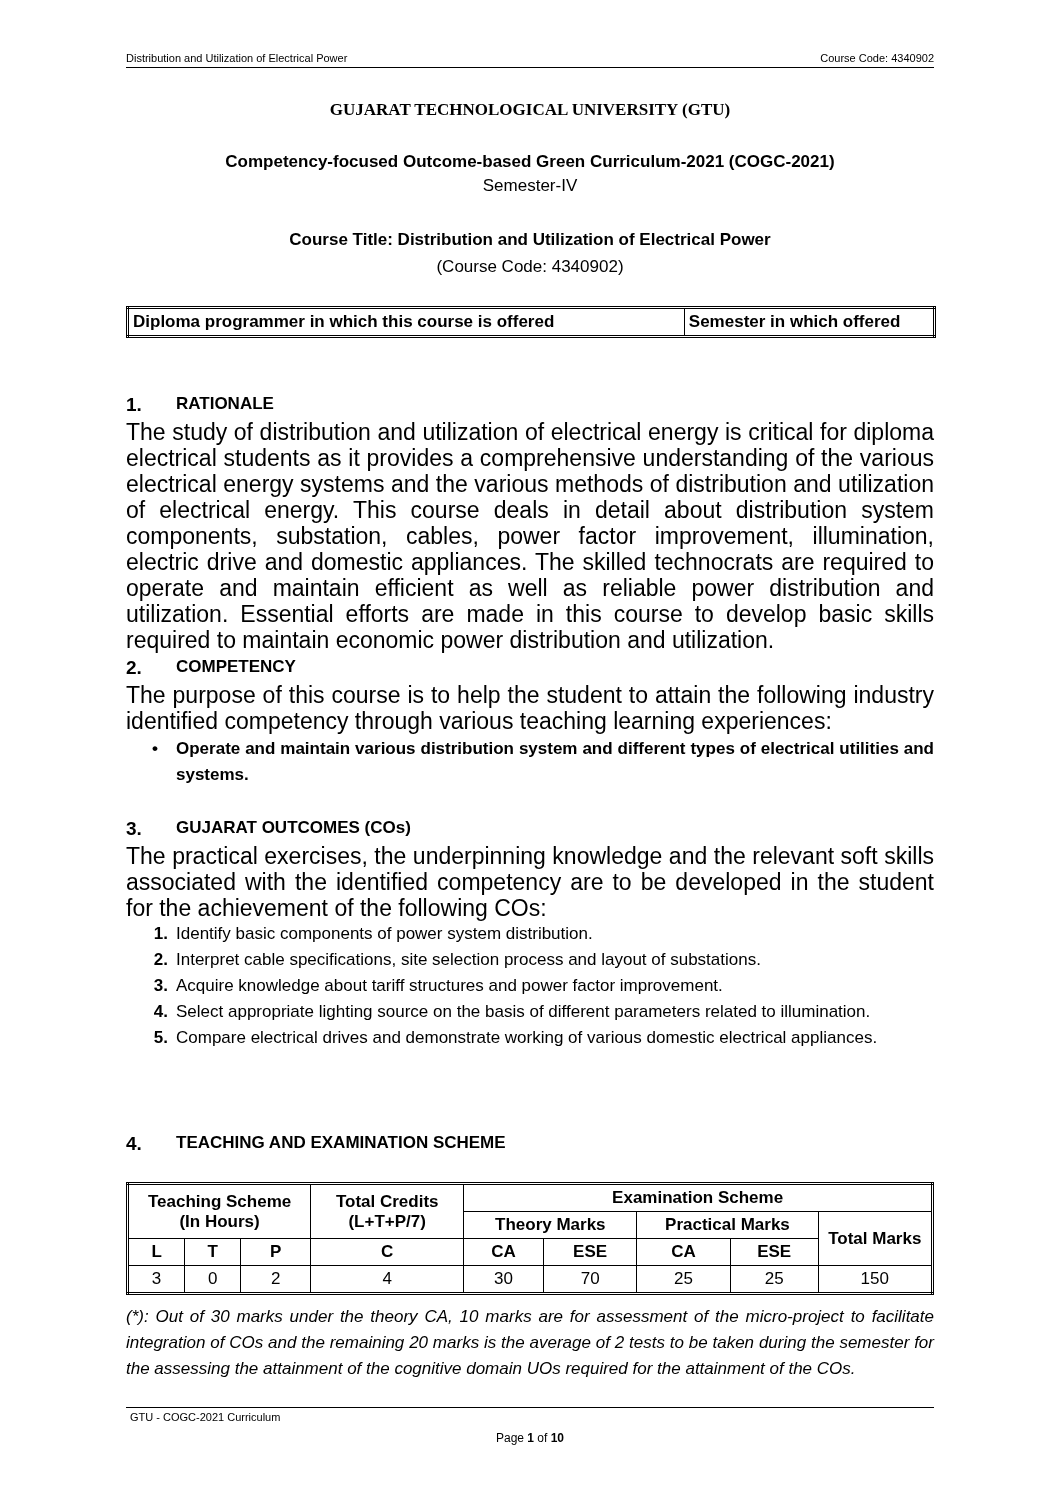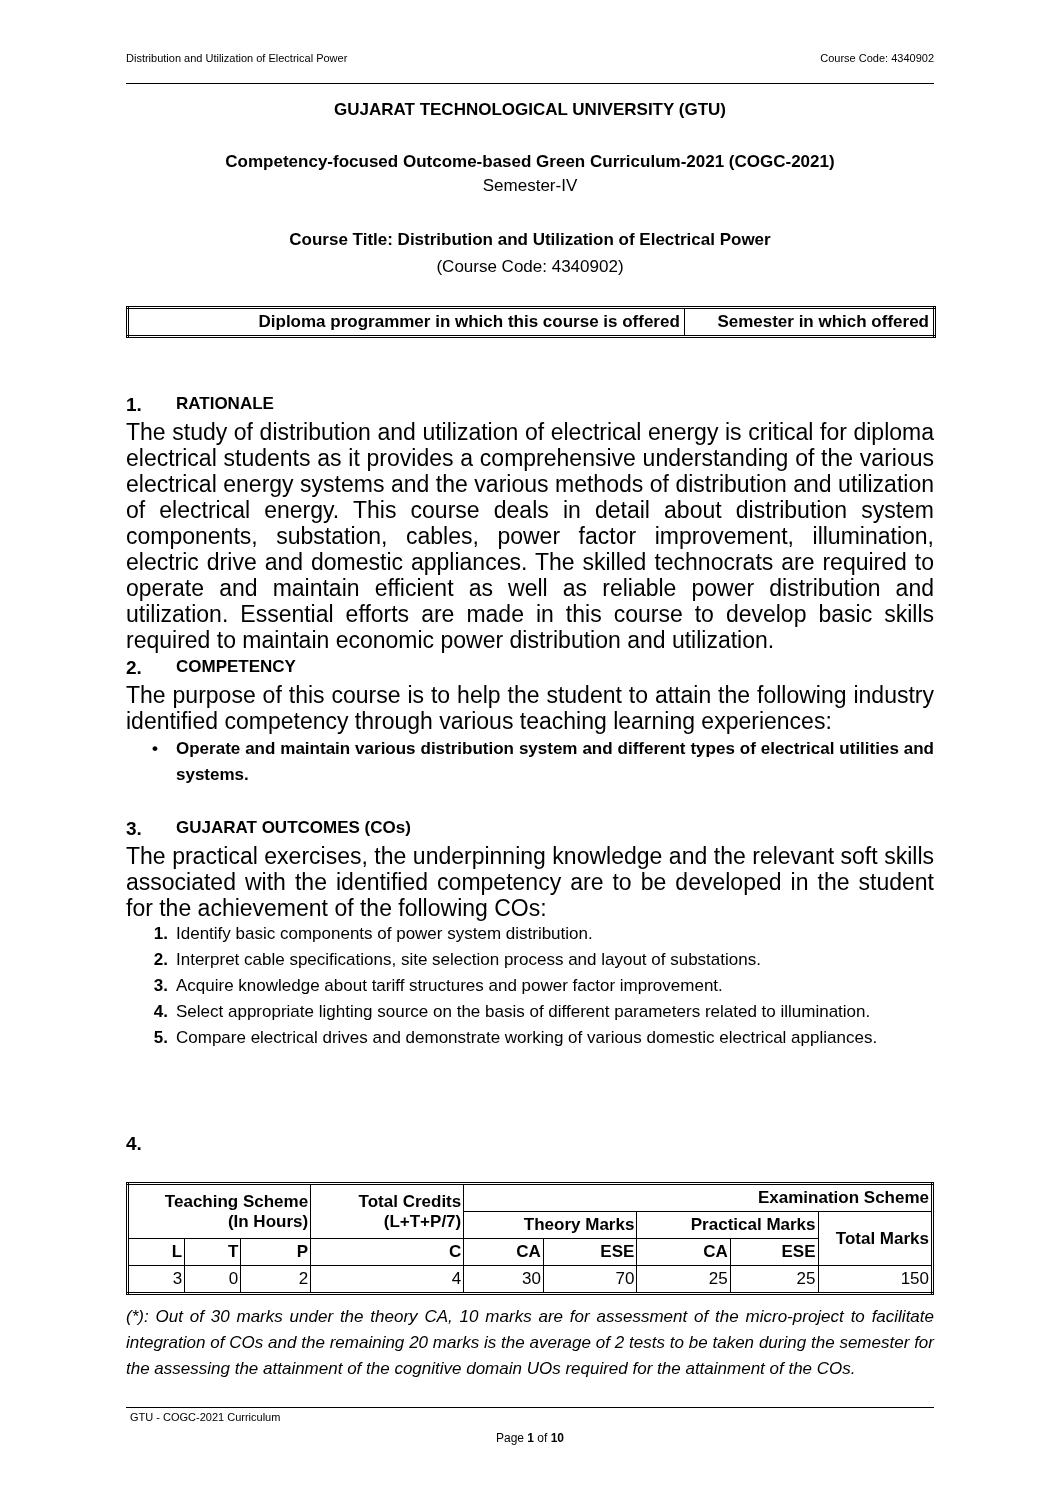--- a/index.html
+++ b/index.html
@@ -1,45 +1,45 @@
 <!DOCTYPE html>
 <html><head>
 <meta charset="utf-8">
 <style>
   html, body { margin: 0; padding: 0; background: #ffffff; }
   body { width: 1058px; height: 1497px; position: relative; overflow: hidden;
          font-family: "Liberation Sans", sans-serif; color: #000; }
   .page { position: absolute; left: 126px; top: 0; width: 808px; }
   .hdr { position: absolute; top: 52px; left: 0; width: 808px; font-size: 11px;
-         display: flex; justify-content: space-between; padding-bottom: 19px;
+         display: flex; justify-content: space-between; padding-bottom: 3px;
          border-bottom: 1.5px solid #000; }
   .center { text-align: center; }
-  .title-univ { position: absolute; top: 100px; width: 808px; font-weight: bold; font-size: 17px; }
+  .title-univ { position: absolute; top: 100px; width: 808px; font-weight: bold; font-size: 17px; font-family: Liberation Serif, serif; }
   .title-cur { position: absolute; top: 152px; width: 808px; font-weight: bold; font-size: 17px; }
   .title-sem { position: absolute; top: 176px; width: 808px; font-size: 17px; }
   .title-course { position: absolute; top: 230px; width: 808px; font-weight: bold; font-size: 17px; }
   .title-code { position: absolute; top: 257px; width: 808px; font-size: 17px; }
   table { border-collapse: collapse; }
   .t1 { position: absolute; top: 306px; left: 0; width: 810px; border: 3px double #000; font-size: 17px; }
-  .t1 td, .t1 th { border: 1px solid #000; text-align: right; padding: 1px 4px; height: 24px; }
+  .t1 td, .t1 th { border: 1px solid #000; text-align: left; padding: 1px 4px; height: 24px; }
   .t1 th { font-weight: bold; }
   .sec-h { position: absolute; left: 0; font-weight: bold; font-size: 17px; display: flex; }
   .sec-h .num { width: 50px; font-size: 19px; }
   .para { position: absolute; left: 0; width: 808px; font-size: 23px; line-height: 26px; text-align: justify; }
   .para p { margin: 0; }
   .bullet { position: absolute; left: 0; width: 808px; font-size: 17px; line-height: 26px; font-weight: bold; }
   .bullet .row { display: flex; }
   .bullet .dot { width: 50px; text-align: center; padding-left: 8px; box-sizing: border-box; }
   .bullet .txt { flex: 1; text-align: justify; }
   .olist { position: absolute; left: 0; width: 808px; font-size: 17px; line-height: 26px; }
   .olist .row { display: flex; }
   .olist .n { width: 50px; text-align: right; padding-right: 8px; box-sizing: border-box; font-weight: bold; }
   .olist .txt { flex: 1; text-align: justify; }
   .t2 { position: absolute; top: 1182px; left: 0; width: 808px; border: 3px double #000; font-size: 17px; }
-  .t2 td, .t2 th { border: 1px solid #000; text-align: right; padding: 0 2px; height: 26px; }
+  .t2 td, .t2 th { border: 1px solid #000; text-align: center; padding: 0 2px; height: 26px; }
   .t2 th { font-weight: bold; }
   .note { position: absolute; top: 1304px; left: 0; width: 808px; font-size: 17px; line-height: 26px;
           font-style: italic; text-align: justify; }
   .footline { position: absolute; top: 1407px; left: 0; width: 808px; border-top: 1.5px solid #000; }
   .footer-left { position: absolute; top: 1411px; left: 4px; font-size: 11px; }
   .footer-page { position: absolute; top: 1431px; width: 808px; font-size: 12px; text-align: center; }
 </style>
 </head>
 <body>
 
@@ -112,20 +112,21 @@
         <span class="txt">Select appropriate lighting source on the basis of different parameters related to illumination.</span>
       </div>
     <div class="row">
         <span class="n">5.</span>
         <span class="txt">Compare electrical drives and demonstrate working of various domestic electrical appliances.</span>
       </div>
   </div>
 
   <div class="sec-h" style="top:1133px">
     <span class="num">4.</span>
+    <span>TEACHING AND EXAMINATION SCHEME</span>
   </div>
 
   <table class="t2">
     <tbody>
         <tr>
       <th colspan="3" rowspan="2"><span>Teaching Scheme</span><br><span>(In Hours)</span></th>
       <th rowspan="2"><span>Total Credits</span><br><span>(L+T+P/7)</span></th>
       <th colspan="5">Examination Scheme</th>
     </tr>
     <tr>

